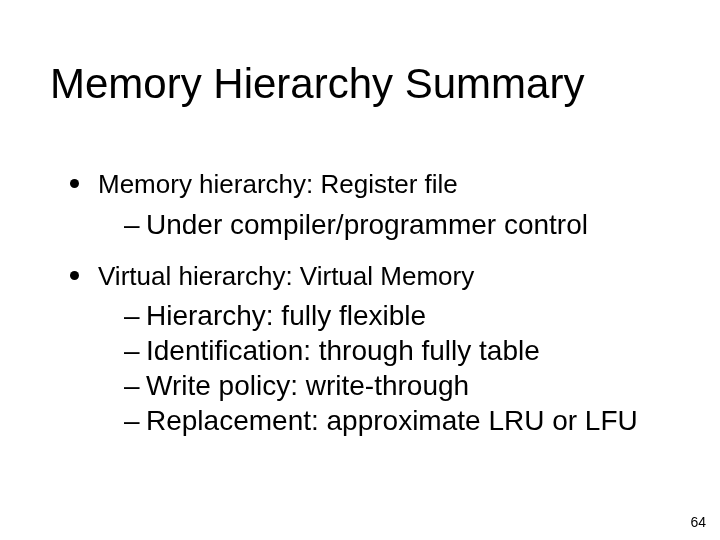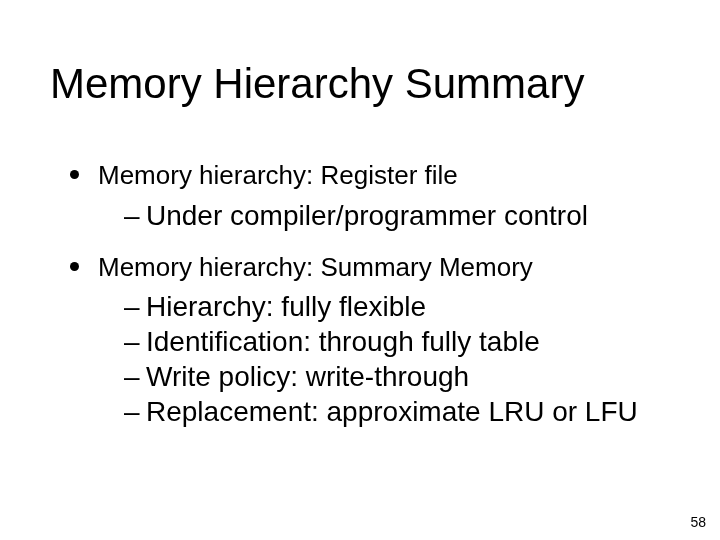--- a/index.html
+++ b/index.html
@@ -30,21 +30,21 @@
     position: absolute;
     left: 70px;
     top: 155px;
     right: 55px;
   }
   .l1 {
     position: relative;
     padding-left: 28px;
     font-size: 26px;
     line-height: 1.25;
-    margin-top: 4px;
+    margin-top: 13px;
   }
   .l1::before {
     content: "";
     position: absolute;
     left: 0px;
     top: 11px;
     width: 9px;
     height: 9px;
     background: #000;
     border-radius: 50%;
@@ -85,33 +85,33 @@
     <div class="l1">
       <span>Memory hierarchy: Register file</span>
     </div>
     <div class="l2-group">
       <div class="l2">
         <span>Under compiler/programmer control</span>
       </div>
     </div>
 
     <div class="l1">
-      <span>Memory hierarchy: Summary Memory</span>
+      <span>Virtual hierarchy: Virtual Memory</span>
     </div>
     <div class="l2-group">
       <div class="l2">
         <span>Hierarchy: fully flexible</span>
       </div>
       <div class="l2">
         <span>Identification: through fully table</span>
       </div>
       <div class="l2">
         <span>Write policy: write-through</span>
       </div>
       <div class="l2">
         <span>Replacement: approximate LRU or LFU</span>
       </div>
     </div>
 
   </div>
 
-  <div class="pagenum">58</div>
+  <div class="pagenum">64</div>
 </div>
 
 </body></html>

